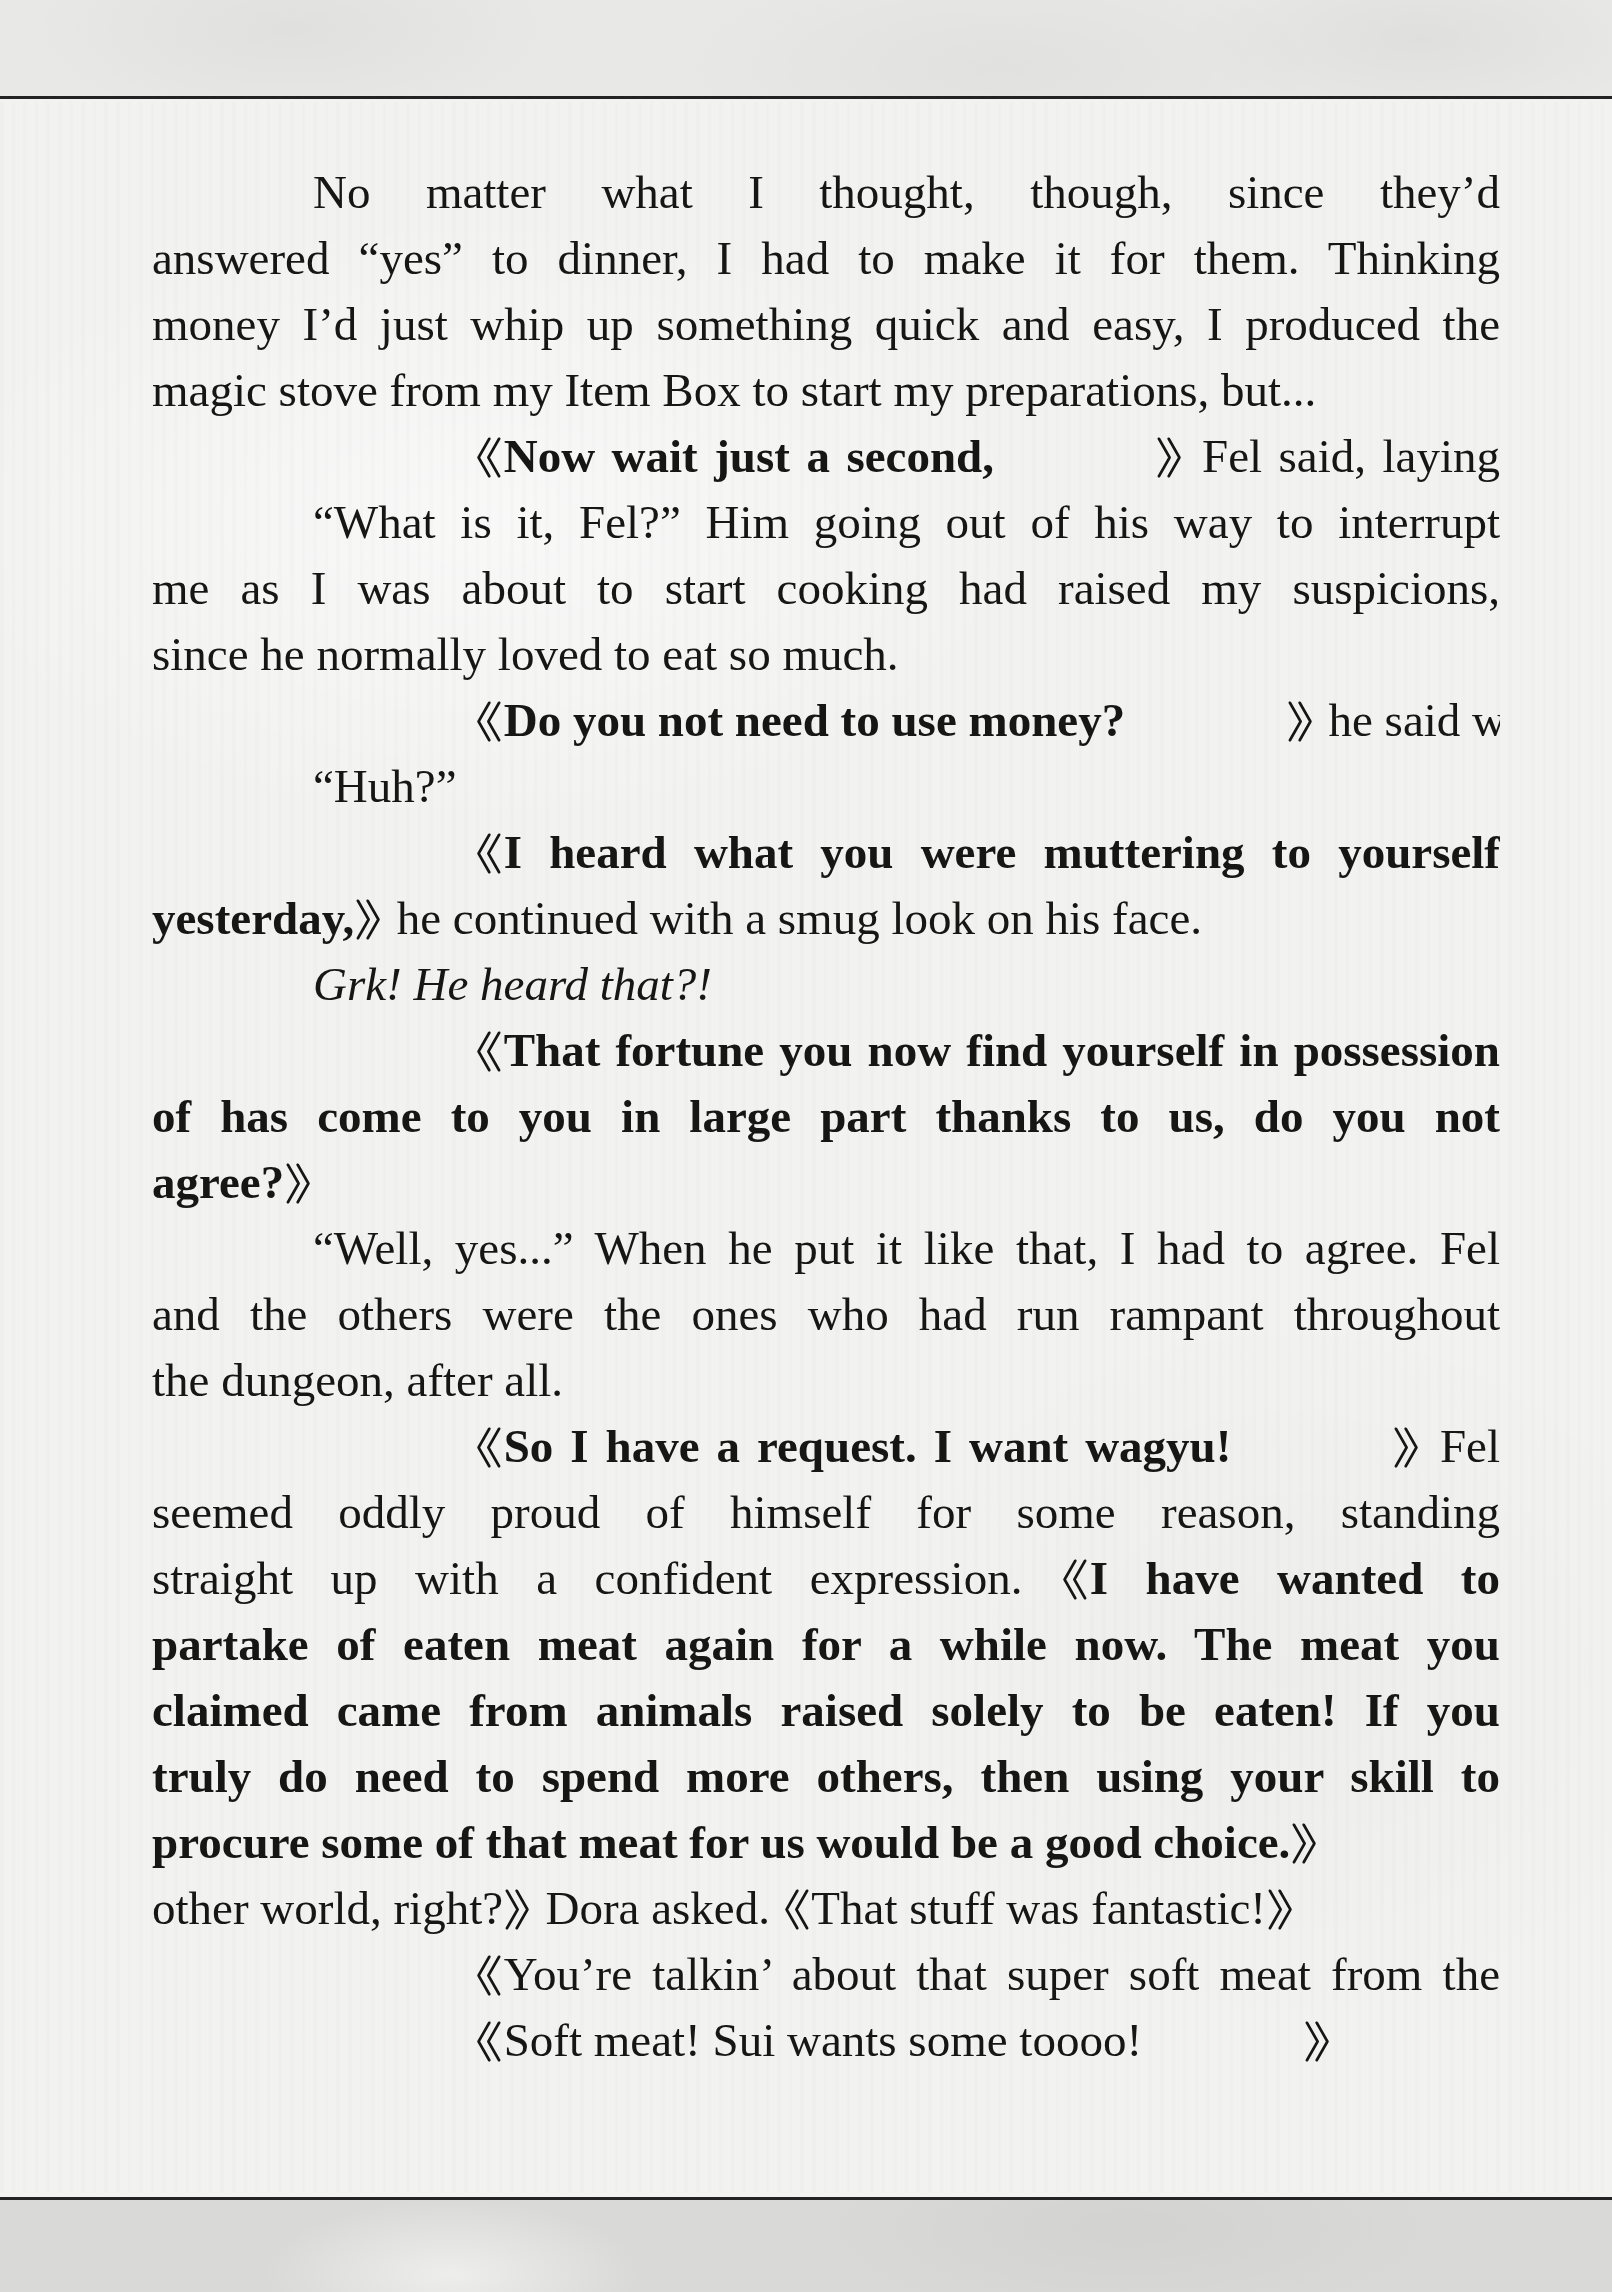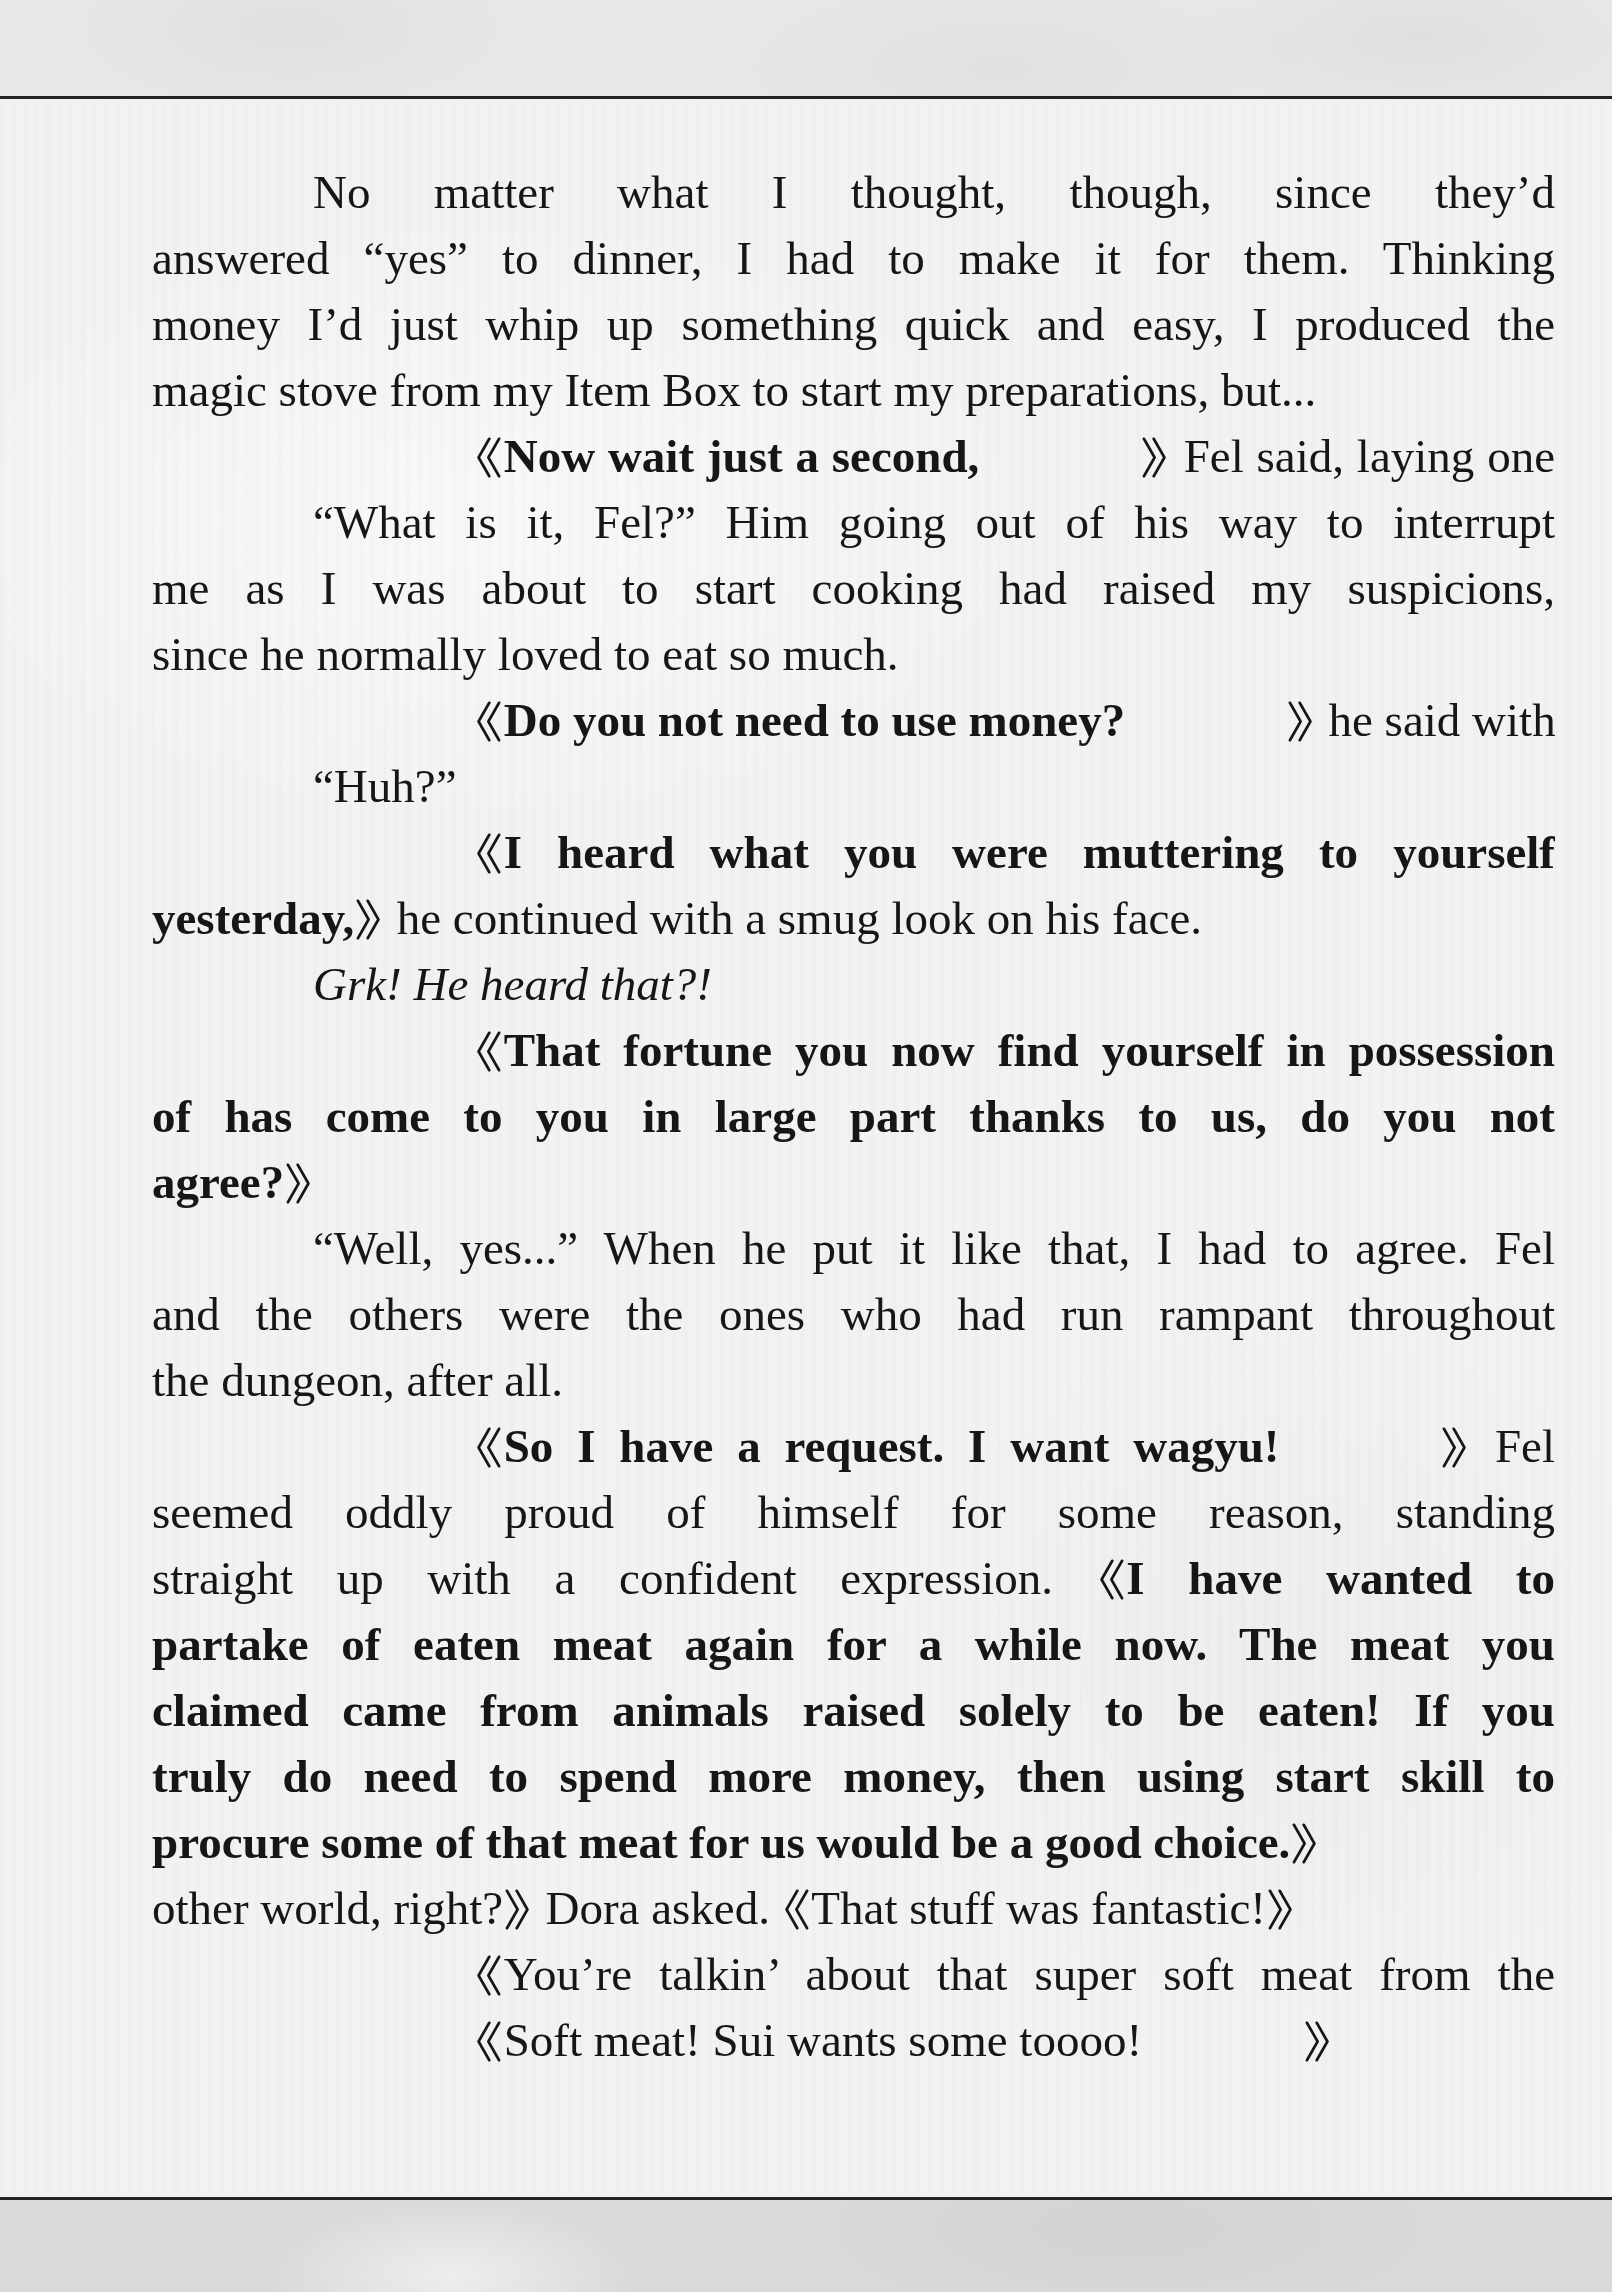--- a/index.html
+++ b/index.html
@@ -31,21 +31,21 @@
   }
 
   
   .content {
     position:absolute; top:102px; left:0; width:100%; height:2091px;
     background:
       repeating-linear-gradient(90deg, rgba(0,0,0,0.012) 0 3.6px, rgba(0,0,0,0) 3.6px 11.6px),
       radial-gradient(806px 448px at 30% 20%, rgba(255,255,255,0.5), rgba(255,255,255,0) 70%),
       radial-gradient(627px 537px at 80% 75%, rgba(0,0,0,0.02), rgba(0,0,0,0) 70%),
       #f2f2f1;
-    padding:57px 58px 0 152px;
+    padding:57px 113px 0 152px;
   }
 
   
   .line {
     height:66px; line-height:66px;
     font-size:47px; color:#161615;
     text-align:justify; text-align-last:justify;
     overflow:hidden; white-space:normal;
   }
   .line.first { text-indent:161px; }
@@ -135,21 +135,21 @@
                 <path d="M13 2 L25 23 L13 44"></path>
                 <path d="M2 2 L14 23 L2 44"></path>
               </svg></span></span><span class="r"> Fel stated. He</span></div>
         <div class="line"><span class="r">seemed oddly proud of himself for some reason, standing</span></div>
         <div class="line"><span class="r">straight up with a confident expression. </span><span class="b"><span class="qb qb-open"><svg width="27" height="41" viewBox="0 0 30 46" fill="none" stroke="currentColor" stroke-width="3" stroke-linecap="round" stroke-linejoin="round">
                 <path d="M17 2 L5 23 L17 44"></path>
                 <path d="M28 2 L16 23 L28 44"></path>
               </svg></span>I have wanted to</span></div>
         <div class="line"><span class="b">partake of eaten meat again for a while now. The meat you</span></div>
         <div class="line"><span class="b">claimed came from animals raised solely to be eaten! If you</span></div>
-        <div class="line"><span class="b">truly do need to spend more money, then using start skill to</span></div>
+        <div class="line"><span class="b">truly do need to spend more others, then using your skill to</span></div>
         <div class="line last"><span class="b">procure some of that meat for us would be a good choice.<span class="qb qb-close"><svg width="27" height="41" viewBox="0 0 30 46" fill="none" stroke="currentColor" stroke-width="3" stroke-linecap="round" stroke-linejoin="round">
                 <path d="M13 2 L25 23 L13 44"></path>
                 <path d="M2 2 L14 23 L2 44"></path>
               </svg></span></span></div>
       </div>
       <div>
         <div class="line last"><span class="r">other world, right?<span class="qb qb-close"><svg width="27" height="41" viewBox="0 0 30 46" fill="none" stroke="currentColor" stroke-width="3" stroke-linecap="round" stroke-linejoin="round">
                 <path d="M13 2 L25 23 L13 44"></path>
                 <path d="M2 2 L14 23 L2 44"></path>
               </svg></span> Dora asked. <span class="qb qb-open"><svg width="27" height="41" viewBox="0 0 30 46" fill="none" stroke="currentColor" stroke-width="3" stroke-linecap="round" stroke-linejoin="round">

